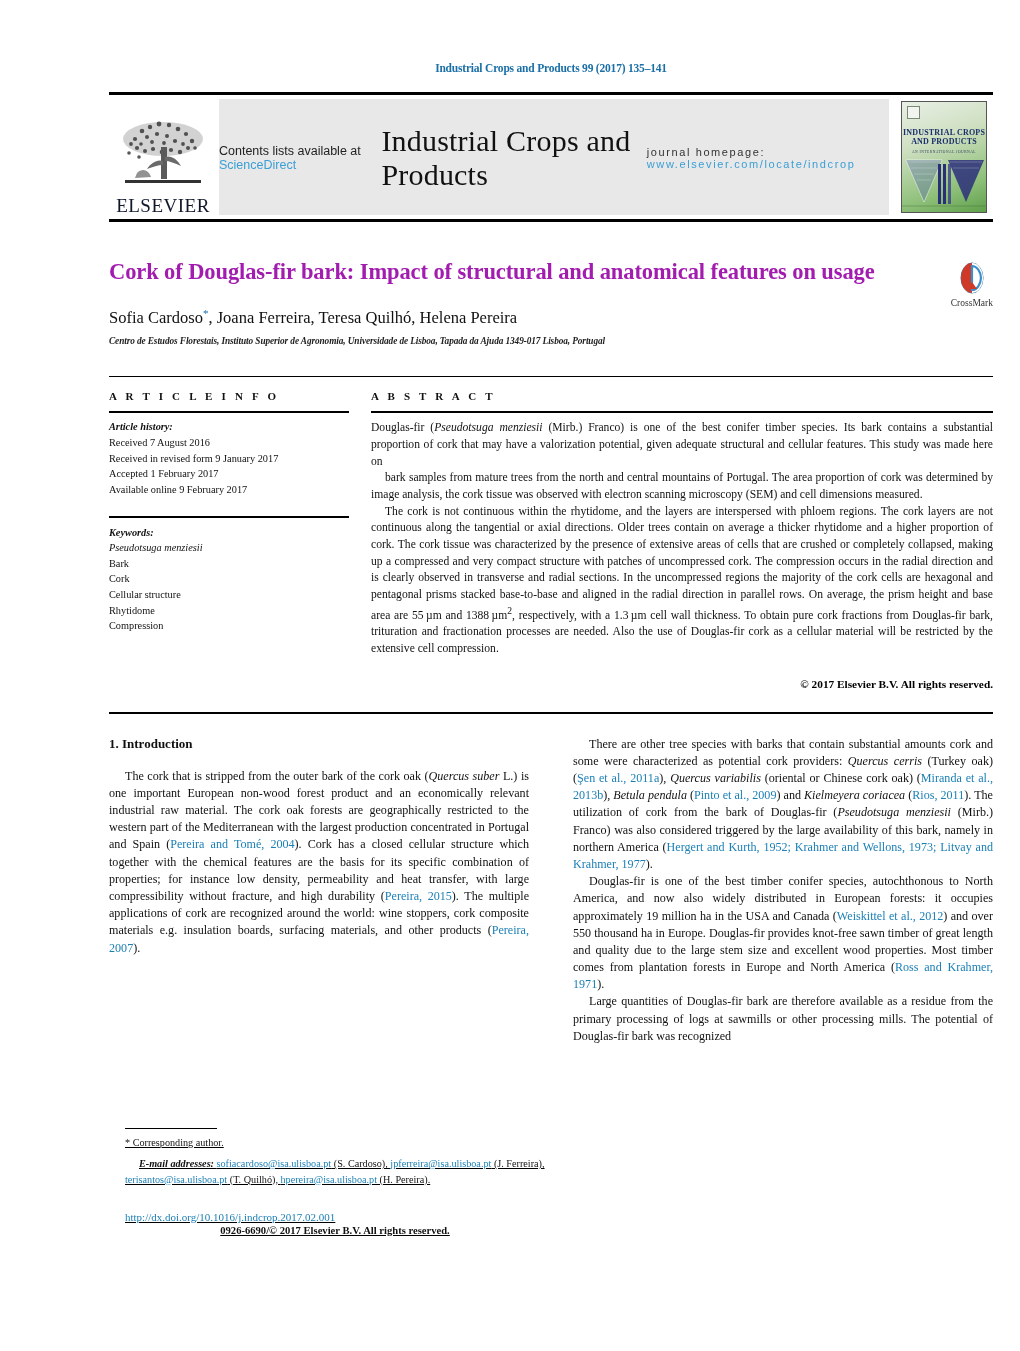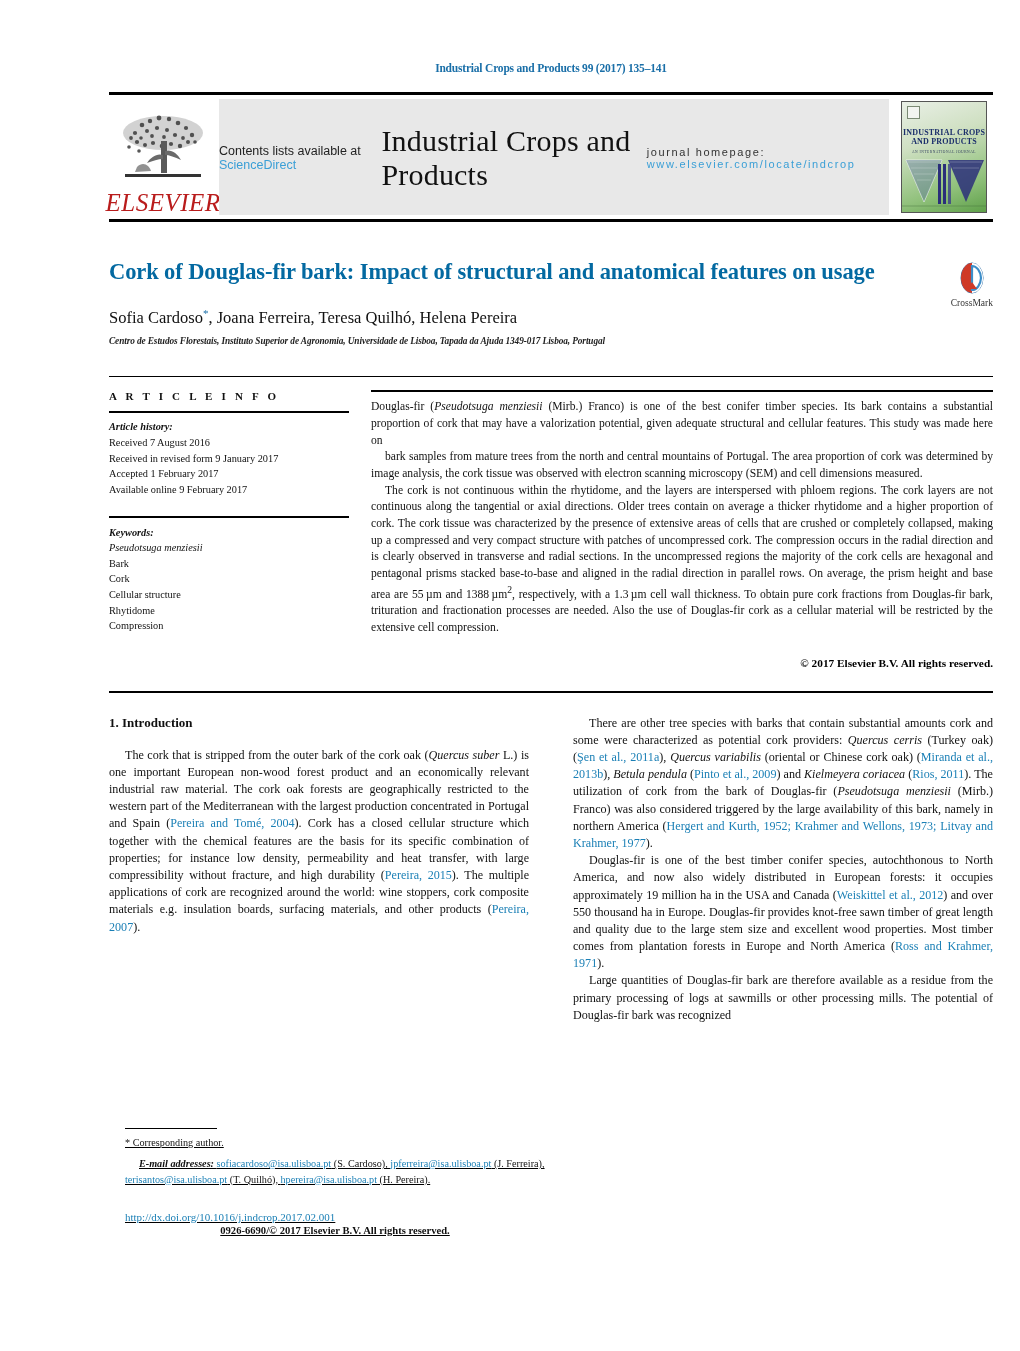--- a/index.html
+++ b/index.html
@@ -35,26 +35,25 @@
   }
   .elsevier-block {
     width:108px; flex:0 0 108px;
     display:flex; flex-direction:column;
     align-items:center; justify-content:flex-end;
     padding-bottom:4px;
   }
   .tree-svg { display:block; }
   .elsevier-word {
     font-family:"Liberation Serif", serif;
-    color:#b91c1c;
-    font-size:25px;
+    color:#0f172a;
+    font-size:19px;
     letter-spacing:0.5px;
     line-height:1;
     margin-top:1px;
-    font-style:italic;
   }
   .center-band {
     flex:1 1 auto;
     background:#e8e8e8;
     display:flex; 
     align-items:center; justify-content:space-between;
     padding:10px 0 9px 0;
     margin:4px 6px 4px 2px;
   }
   .contents-line {
@@ -109,21 +108,21 @@
   
   .title-wrap { display:flex; margin-top:36px; }
   .title-col { flex:1 1 auto; padding-right:14px; }
   h1.title {
     margin:0;
     font-family:"Liberation Serif", serif;
     font-weight:bold;
     font-size:22.5px;
     line-height:1.28;
     letter-spacing:-0.1px;
-    color:#0369a1;
+    color:#a21caf;
   }
   .authors {
     margin-top:20px;
     font-family:"Liberation Serif", serif;
     font-size:16.5px;
     color:#111;
   }
   .authors sup { color:#1a6fa8; font-size:11px; }
   .affil {
     margin-top:8px;
@@ -386,20 +385,21 @@
             <div>Bark</div>
             <div>Cork</div>
             <div>Cellular structure</div>
             <div>Rhytidome</div>
             <div>Compression</div>
           </div>
       </div>
     </div>
 
     <div class="abscol">
+      <div class="sec-head">A B S T R A C T</div>
       <div class="rule"></div>
       <div class="abs-body" id="abstract-body">
           <p class="first">Douglas-fir (<i>Pseudotsuga menziesii</i> (Mirb.) Franco) is one of the best conifer timber species. Its bark contains a substantial proportion of cork that may have a valorization potential, given adequate structural and cellular features. This study was made here on</p>
           <p>bark samples from mature trees from the north and central mountains of Portugal. The area proportion of cork was determined by image analysis, the cork tissue was observed with electron scanning microscopy (SEM) and cell dimensions measured.</p>
           <p>The cork is not continuous within the rhytidome, and the layers are interspersed with phloem regions. The cork layers are not continuous along the tangential or axial directions. Older trees contain on average a thicker rhytidome and a higher proportion of cork. The cork tissue was characterized by the presence of extensive areas of cells that are crushed or completely collapsed, making up a compressed and very compact structure with patches of uncompressed cork. The compression occurs in the radial direction and is clearly observed in transverse and radial sections. In the uncompressed regions the majority of the cork cells are hexagonal and pentagonal prisms stacked base-to-base and aligned in the radial direction in parallel rows. On average, the prism height and base area are 55 µm and 1388 µm<sup>2</sup>, respectively, with a 1.3 µm cell wall thickness. To obtain pure cork fractions from Douglas-fir bark, trituration and fractionation processes are needed. Also the use of Douglas-fir cork as a cellular material will be restricted by the extensive cell compression.</p>
         </div>
       <div class="copyright">© 2017 Elsevier B.V. All rights reserved.</div>
     </div>
   </div>
 

